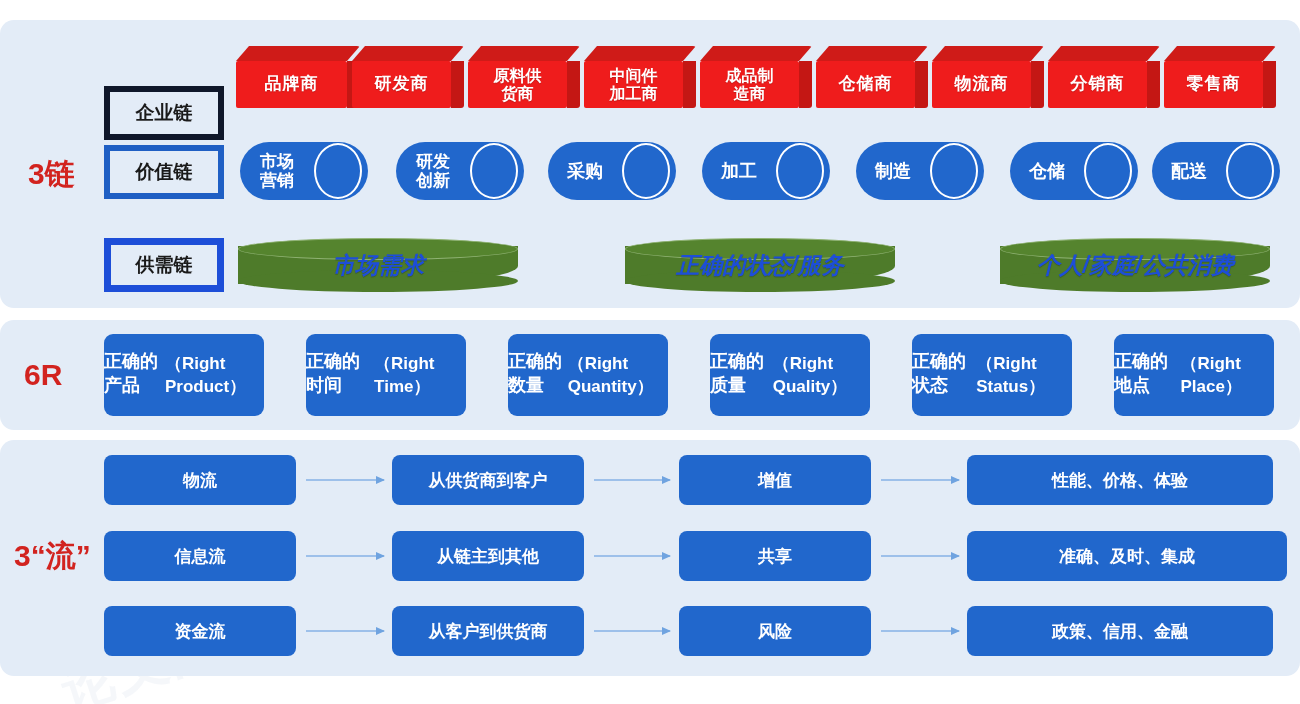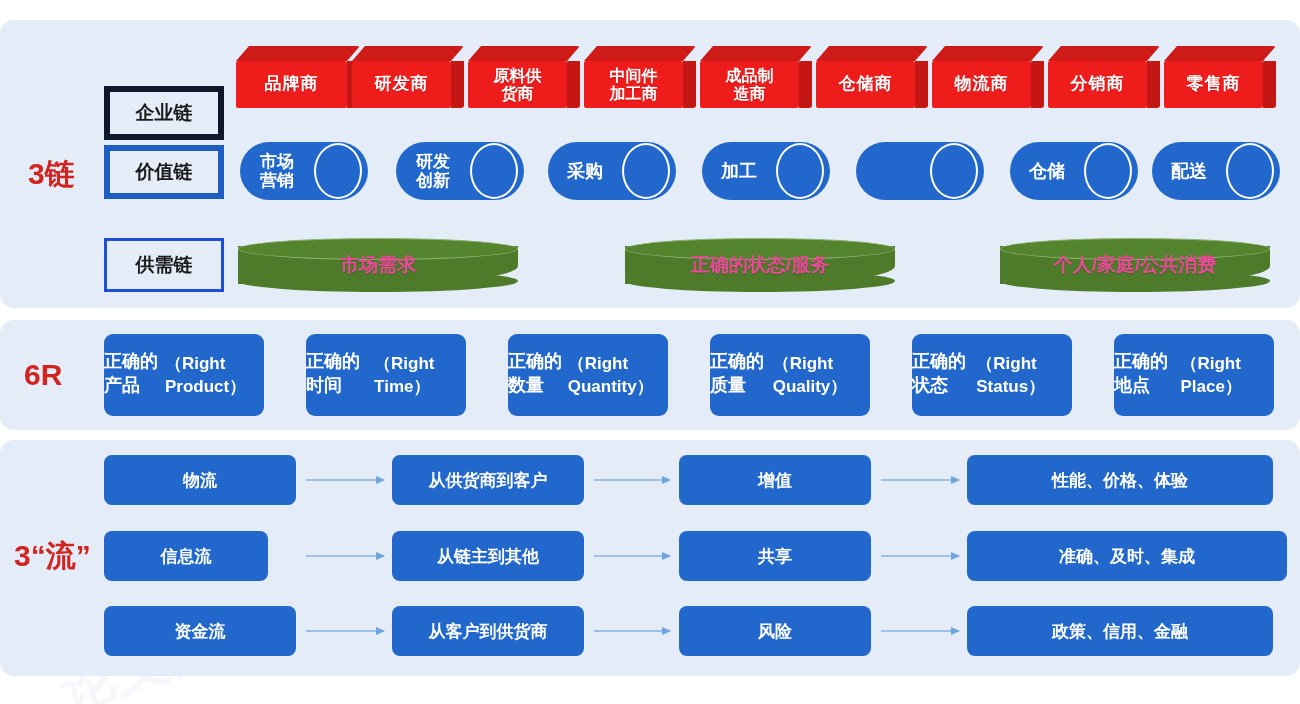--- a/index.html
+++ b/index.html
@@ -32,21 +32,21 @@
 
   
   .chain-tag{
     position:absolute;left:104px;width:120px;height:54px;
     display:flex;align-items:center;justify-content:center;
     box-sizing:border-box;background:#e3ecf7;
   }
   .chain-tag span{font-size:19px;font-weight:700;color:#1a1a1a;}
   #tag-enterprise{top:52px;border:6px solid #0f172a;margin-top:34px;}
   #tag-value{top:145px;border:6px solid #1f5fc4;}
-  #tag-supply{top:238px;border:3px solid #1d4ed8;}
+  #tag-supply{top:238px;border:7px solid #1d4ed8;}
 
   
   .box3d{position:absolute;top:46px;height:62px;}
   .box3d .top{
     position:absolute;left:0;top:0;width:100%;height:15px;
     background:#cf1b18;
     clip-path:polygon(13px 0,100% 0,calc(100% - 13px) 100%,0 100%);
     border-radius:3px 3px 0 0;
   }
   .box3d .side{
@@ -96,22 +96,23 @@
     background:#4e7b2a;border-radius:50%;
   }
   .cyl-g .gtop{
     position:absolute;left:0;top:0;width:100%;height:22px;
     background:#55842e;border-radius:50%;
     border:1px solid #8fb273;box-sizing:border-box;
   }
   .cyl-g .gtxt{
     position:absolute;left:0;right:0;top:0;bottom:0;
     display:flex;align-items:center;justify-content:center;
-    color:#ec4899;font-weight:700;font-size:19px;z-index:3;
+    color:#1d4ed8;font-weight:700;font-size:23px;z-index:3;
     text-shadow:0 1px 1px rgba(0,0,0,.2);
+    font-style:italic;
   }
 
   
   .r-card{
     position:absolute;top:334px;height:82px;width:160px;
     background:#2167cc;border-radius:9px;
     display:flex;flex-direction:row;align-items:center;justify-content:center;
     color:#fff;
   }
   .r-card .cn{font-size:18px;font-weight:700;margin-bottom:5px;}
@@ -233,20 +234,21 @@
   <div class="txt">采购</div>
 </div>
 <div class="cyl-h" style="left:702px;width:128px;">
   <div class="body"></div>
   <div class="cap"></div>
   <div class="txt">加工</div>
 </div>
 <div class="cyl-h" style="left:856px;width:128px;">
   <div class="body"></div>
   <div class="cap"></div>
+  <div class="txt">制造</div>
 </div>
 <div class="cyl-h" style="left:1010px;width:128px;">
   <div class="body"></div>
   <div class="cap"></div>
   <div class="txt">仓储</div>
 </div>
 <div class="cyl-h" style="left:1152px;width:128px;">
   <div class="body"></div>
   <div class="cap"></div>
   <div class="txt">配送</div>
@@ -311,21 +313,21 @@
 </div>
 <div class="arrow" style="left:594px;top:479px;width:76px;"></div>
 <div class="f-box" style="left:679px;top:455px;width:192px;">
   <span>增值</span>
 </div>
 <div class="arrow" style="left:881px;top:479px;width:78px;"></div>
 <div class="f-box" style="left:967px;top:455px;width:306px;">
   <span>性能、价格、体验</span>
 </div>
 
-<div class="f-box" style="left:104px;top:531px;width:164px;">
+<div class="f-box" style="left:104px;top:531px;width:192px;">
   <span>信息流</span>
 </div>
 <div class="arrow" style="left:306px;top:555px;width:78px;"></div>
 <div class="f-box" style="left:392px;top:531px;width:192px;">
   <span>从链主到其他</span>
 </div>
 <div class="arrow" style="left:594px;top:555px;width:76px;"></div>
 <div class="f-box" style="left:679px;top:531px;width:192px;">
   <span>共享</span>
 </div>

